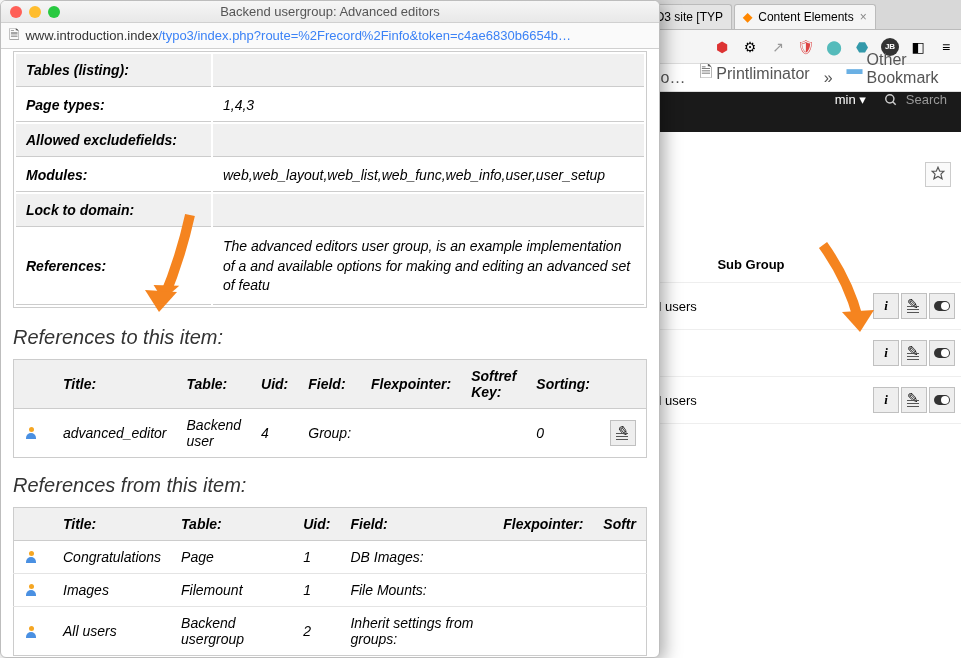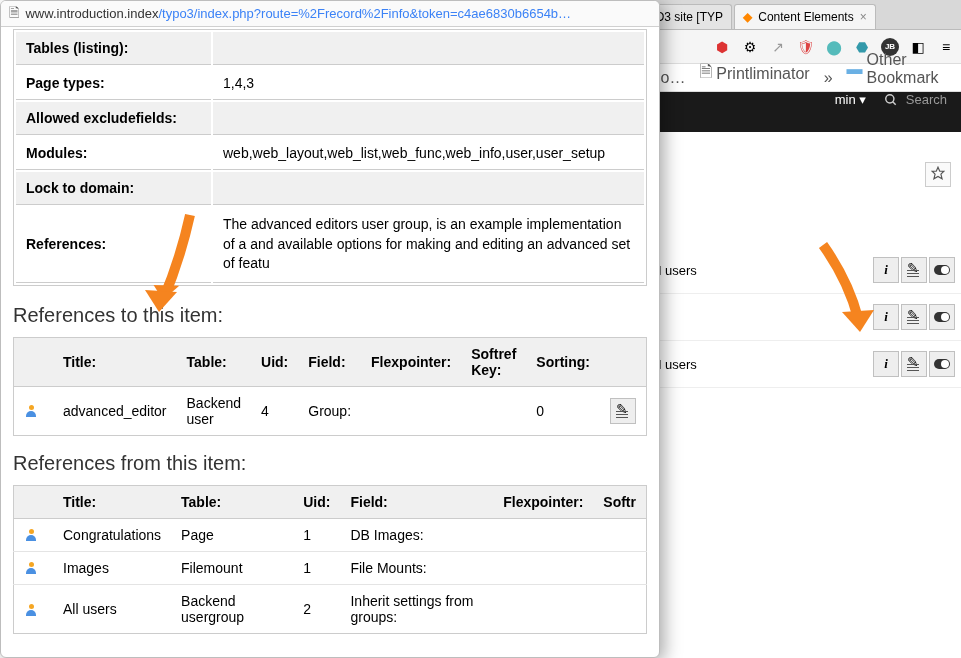--- a/index.html
+++ b/index.html
@@ -32,21 +32,21 @@
 
 .popup { position: absolute; top: 0; left: 0; width: 660px; height: 658px; background: #fff; border: 1px solid #bdbdbd; border-radius: 6px; box-shadow: 4px 4px 18px rgba(0,0,0,0.35); overflow:hidden;}
 .popup-titlebar { height: 22px; background: linear-gradient(#f6f6f6,#e8e8e8); border-bottom:1px solid #d0d0d0; display:flex; align-items:center; position:relative;}
 .traffic-lights { display:flex; gap:7px; padding-left:9px;}
 .tl { width:12px; height:12px; border-radius:6px;}
 .tl.red{background:#ff5f57;} .tl.yellow{background:#ffbd2e;} .tl.green{background:#28c940;}
 .popup-title { position:absolute; left:0; right:0; text-align:center; font-size:13px; color:#555;}
 .popup-addr { height: 26px; border-bottom:1px solid #d0d0d0; display:flex; align-items:center; padding:0 8px; gap:6px; font-size:13px; color:#555; background:#fafafa;}
 .popup-addr .domain { color:#333;}
 .addr-fade { color:#3b82f6;}
-.popup-body { padding: 2px 12px 12px; height: calc(100% - 48px); overflow: hidden;}
+.popup-body { padding: 2px 12px 12px; height: calc(100% - 48px); overflow: hidden; font-style: italic;}
 
 .info-table { width:100%; border:1px solid #ccc; margin-bottom: 18px;}
 .info-table tr td { padding: 8px 10px; border-bottom: 1px solid #ccc; vertical-align:middle; font-size:14px;}
 .info-table tr td:first-child { font-weight:bold; background:#f0f0f0; width: 195px;}
 .info-table tr:nth-child(odd) td { background:#f0f0f0;}
 .info-table tr:nth-child(odd) td:first-child { background:#f0f0f0;}
 .info-table tr:nth-child(even) td:first-child { background:#fff;}
 .info-table tr:nth-child(odd) td:nth-child(2) { background:#f0f0f0;}
 .info-table tr:nth-child(even) td { background:#fff;}
 
@@ -121,20 +121,24 @@
   </div>
   <div class="bg-star-row">
     <span class="bg-star-box">
       <svg width="14" height="14" viewBox="0 0 24 24" fill="none" stroke="#555" stroke-width="2">
           <polygon points="12,2 15,9 22,9 17,14 19,22 12,18 5,22 7,14 2,9 9,9"></polygon>
         </svg>
     </span>
   </div>
   <table class="bg-table">
     <tbody>
+        <tr>
+          <th>Sub Group</th>
+          <th style="width:100px;"></th>
+        </tr>
     <tr>
       <td>All users</td>
       <td>
             <div class="bg-actions">
         <span class="bg-action-btn">
                 <span style="font-weight:bold;font-style:italic;">i</span>
               </span>
         <span class="bg-action-btn">
                 <span class="edit-ic"></span>
               </span>
@@ -174,20 +178,28 @@
                 <span class="toggle-ic"></span>
               </span>
       </div>
           </td>
     </tr>
   </tbody>
     </table>
 </div>
 
 <div class="popup">
+  <div class="popup-titlebar">
+    <div class="traffic-lights">
+      <span class="tl red"></span>
+      <span class="tl yellow"></span>
+      <span class="tl green"></span>
+    </div>
+    <div class="popup-title">Backend usergroup: Advanced editors</div>
+  </div>
   <div class="popup-addr hidden-overflow">
     <span>🗎</span>
     <span><span class="domain">www.introduction.index</span><span class="addr-fade">/typo3/index.php?route=%2Frecord%2Finfo&amp;token=c4ae6830b6654b…</span></span>
   </div>
   <div class="popup-body">
     <table class="info-table">
       <tbody>
           <tr>
             <td>Tables (listing):</td>
             <td></td>

